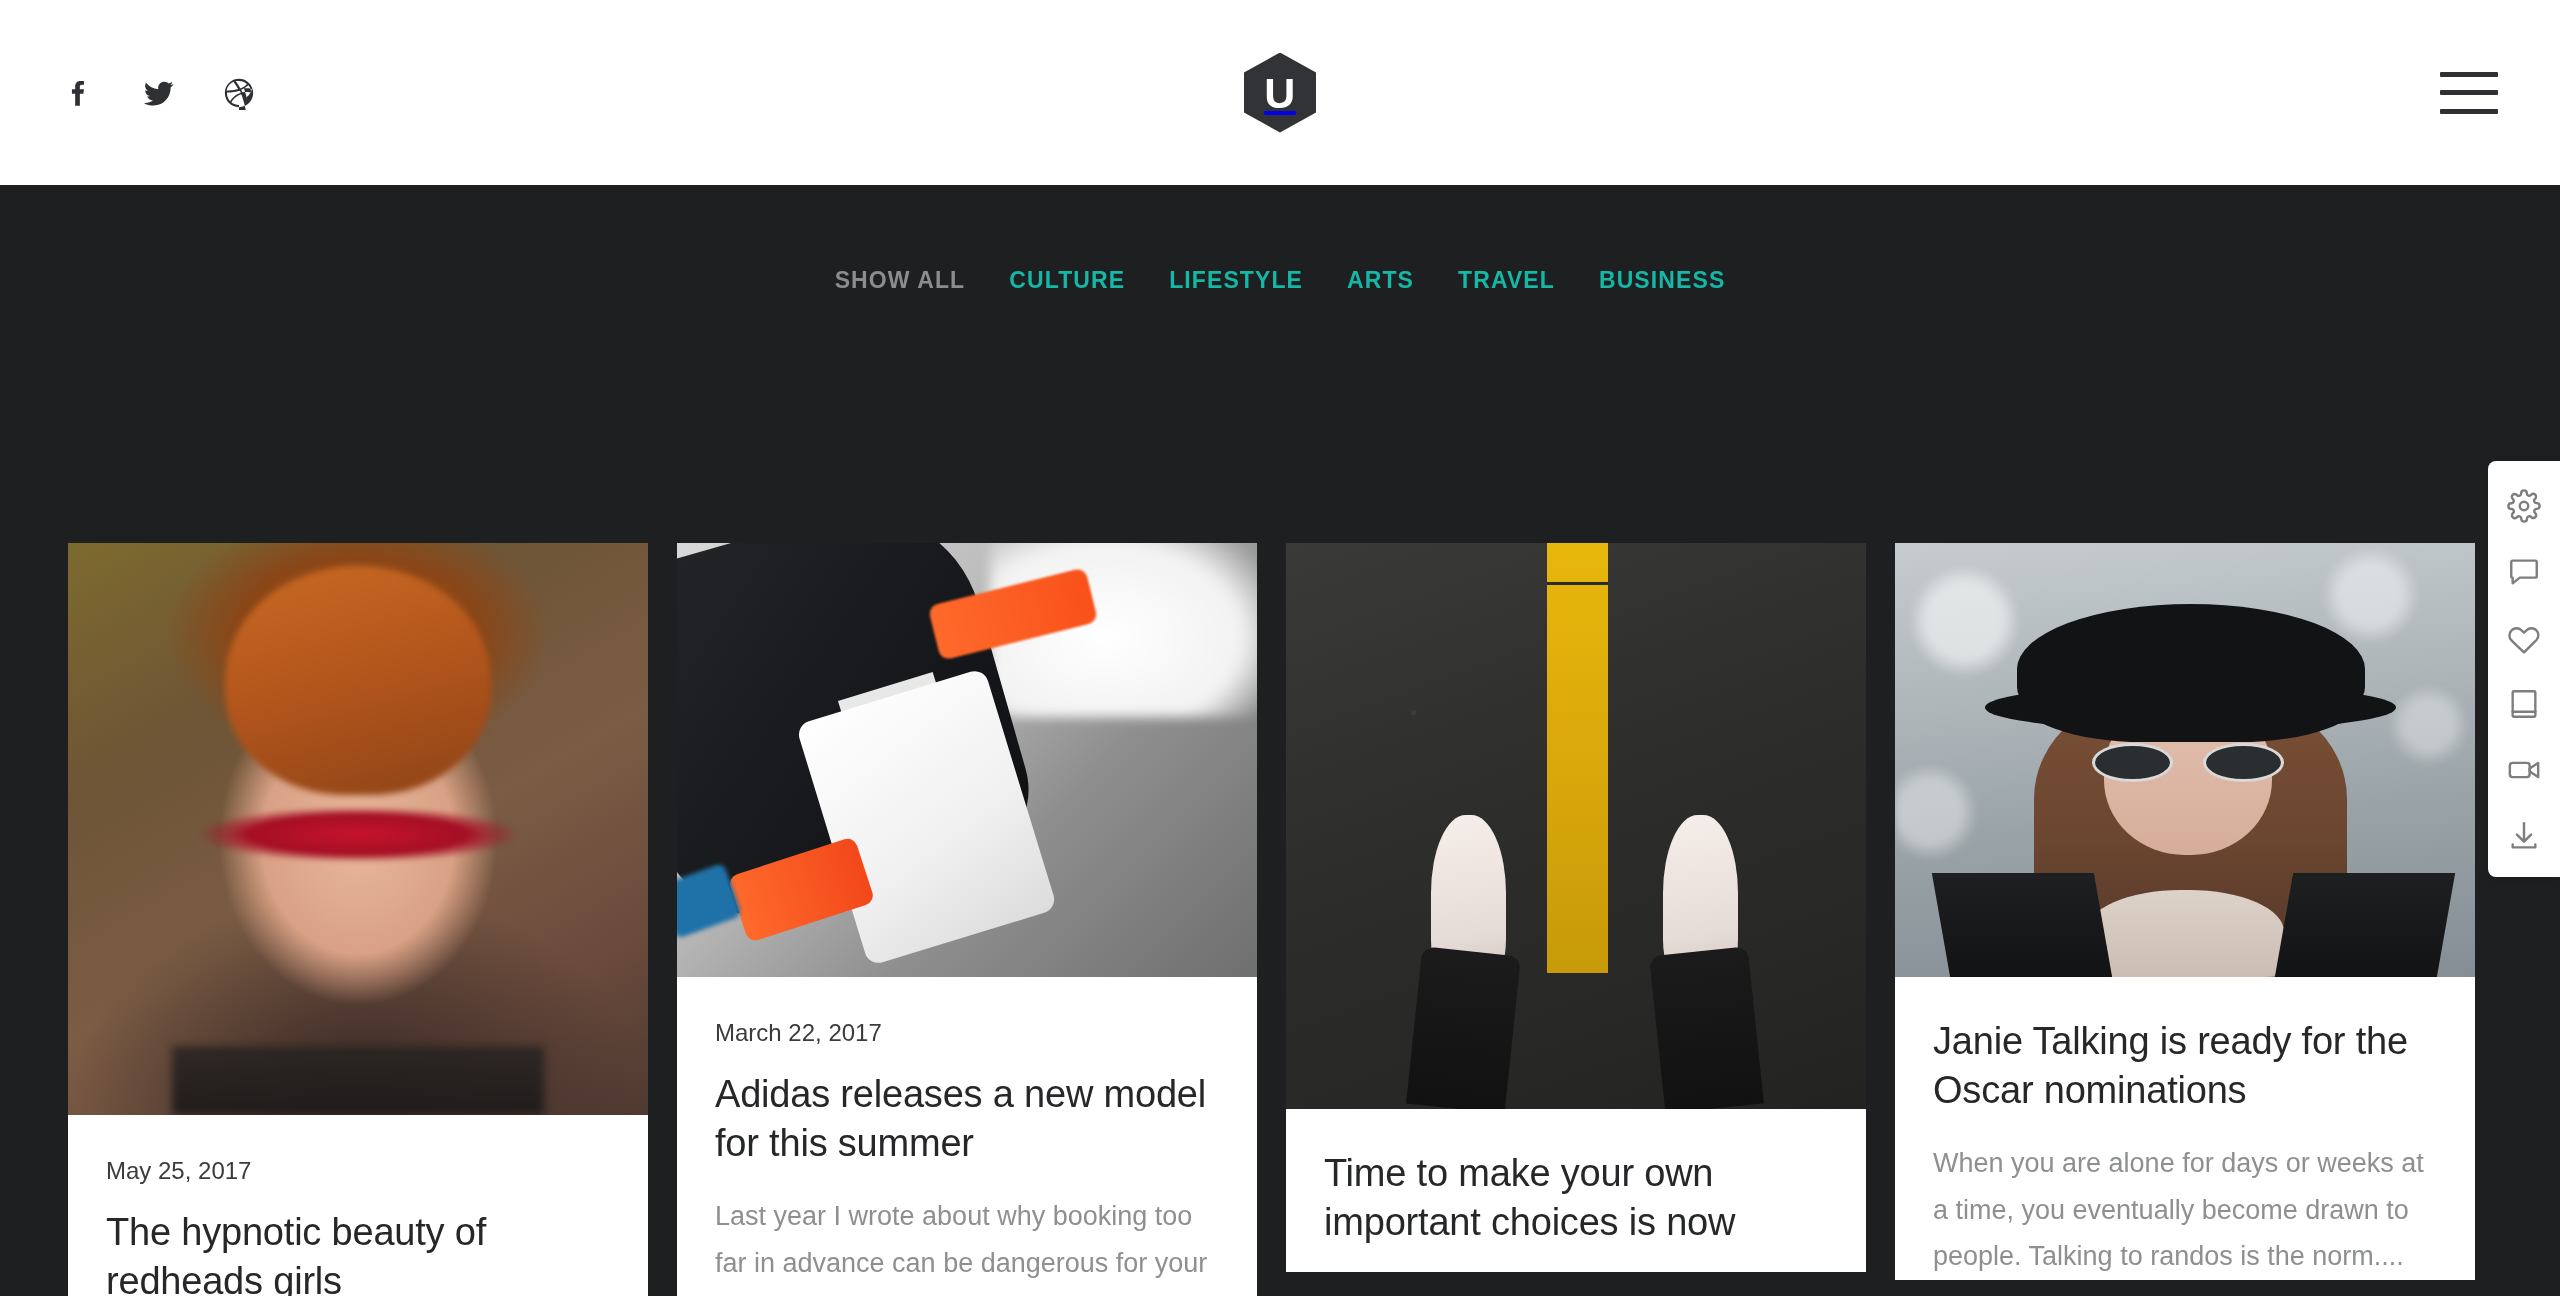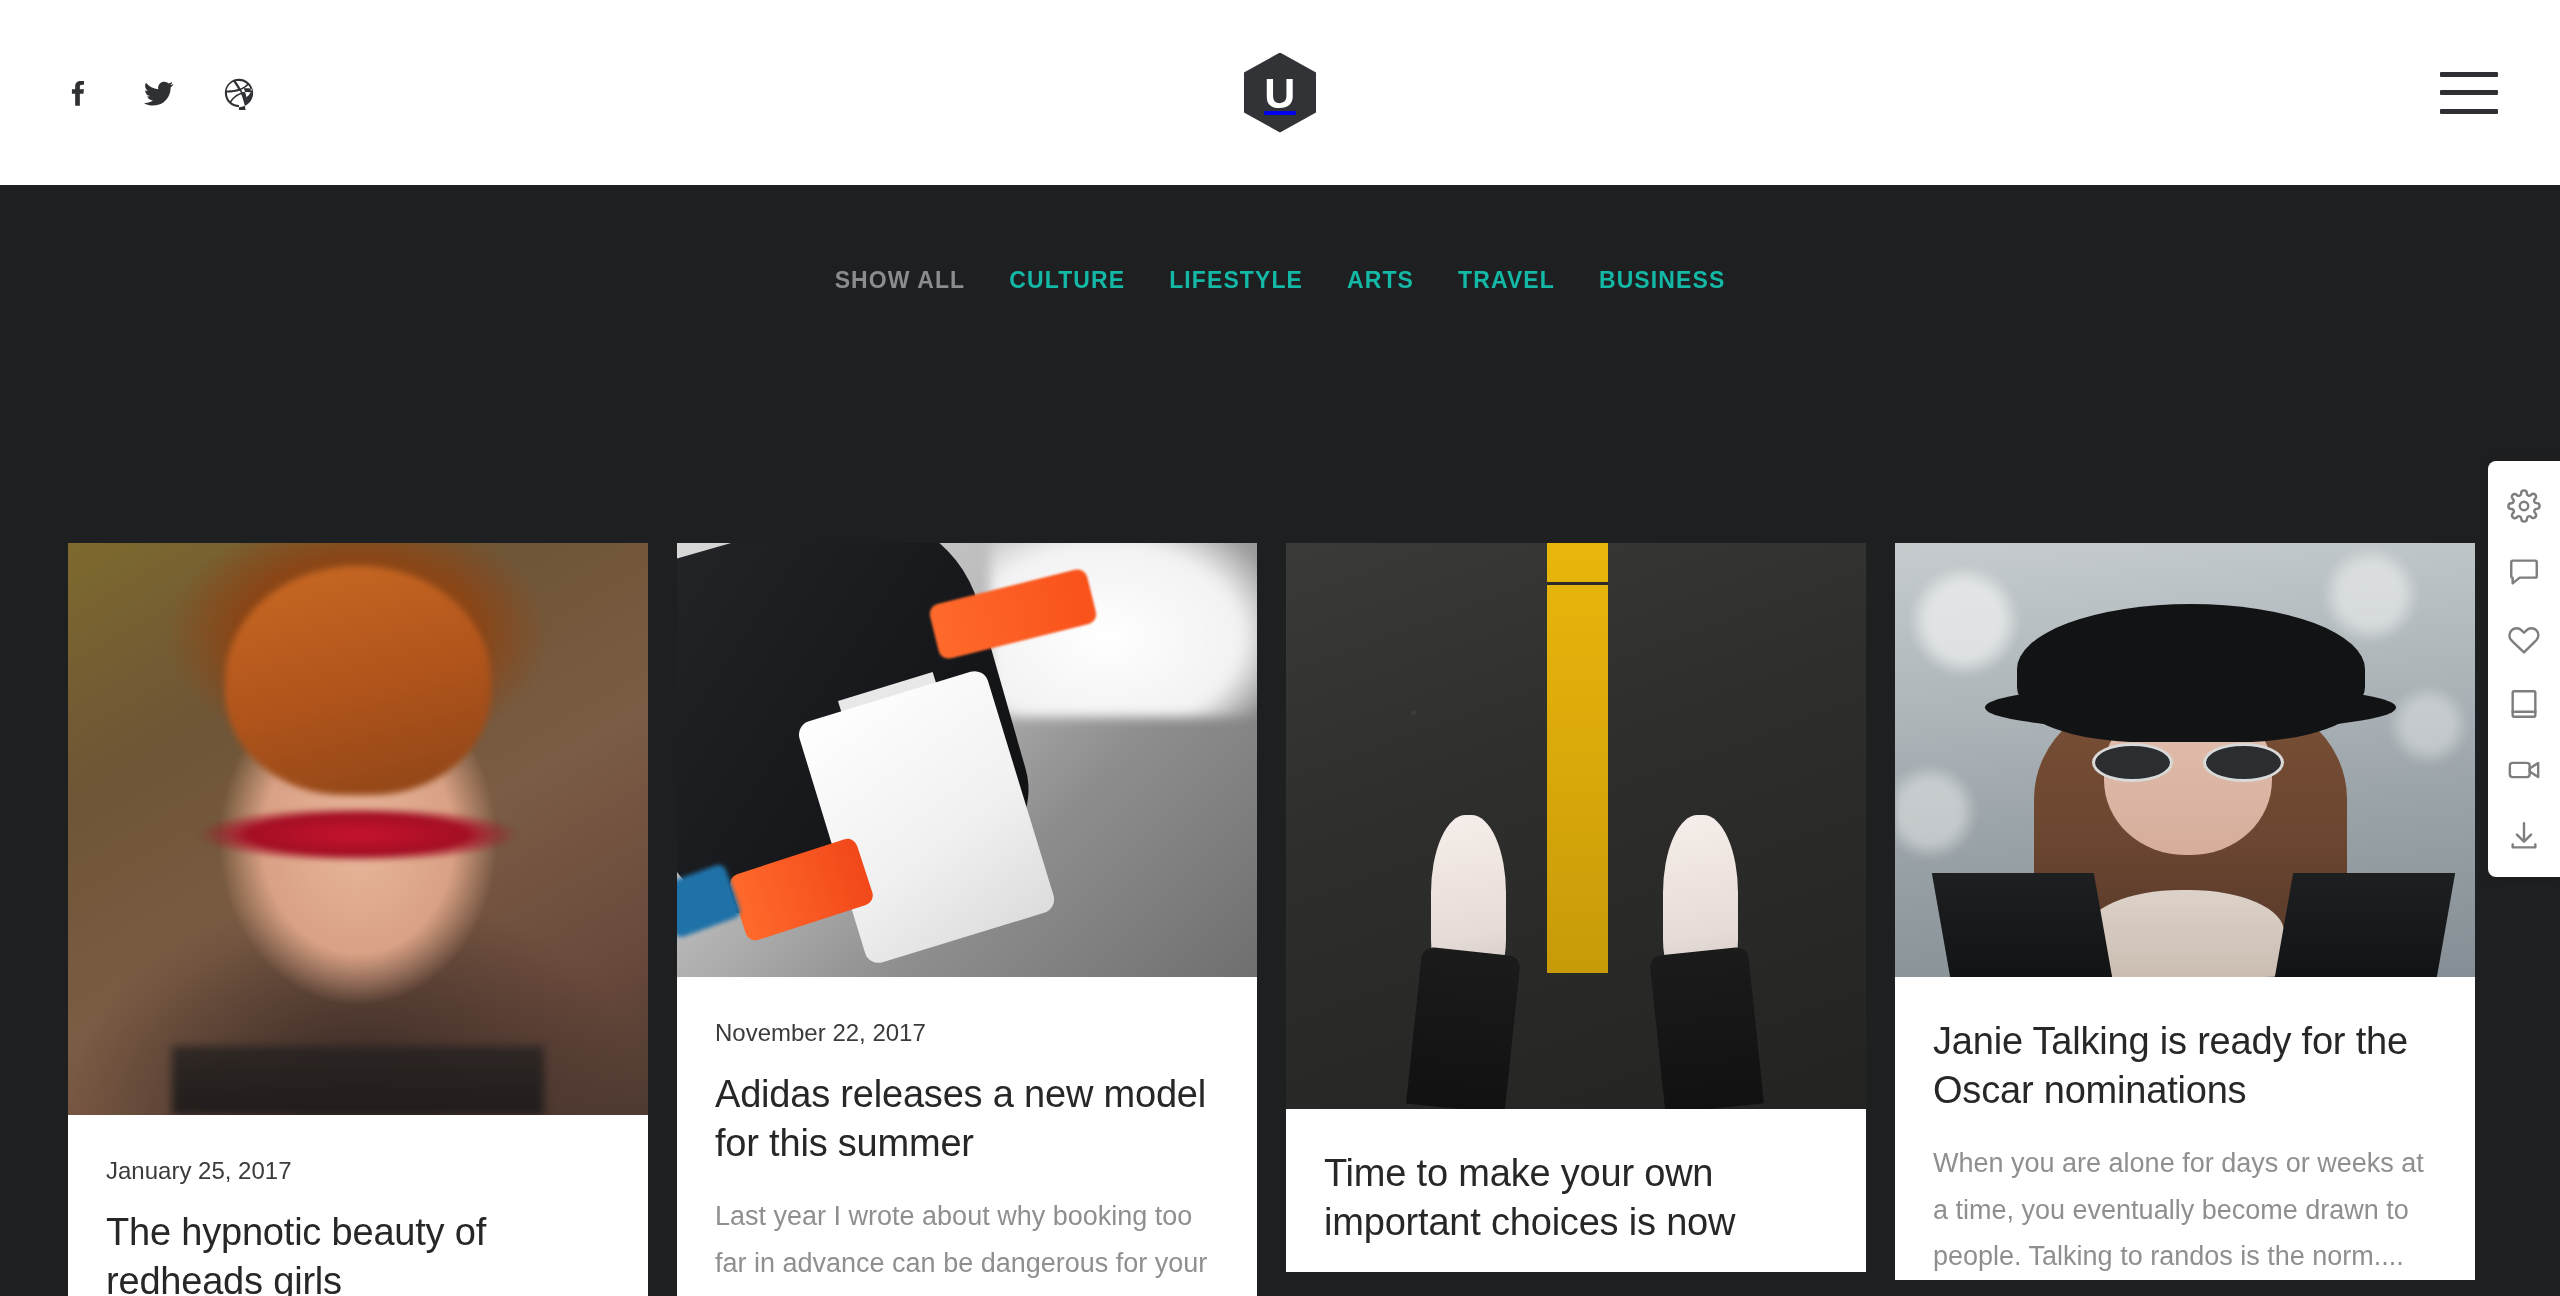--- a/index.html
+++ b/index.html
@@ -429,40 +429,40 @@
 
   <section class="card-grid">
 
     <article class="post-card">
       <div class="card-thumb h-tall">
         <div class="ph ph-redhead">
           <div class="tank"></div>
         </div>
       </div>
       <div class="card-body">
-        <div class="card-date">January 25, 2017</div>
+        <div class="card-date">May 25, 2017</div>
         <h2 class="card-title">The hypnotic beauty of redheads girls</h2>
 
       </div>
     </article>
 
     <article class="post-card">
       <div class="card-thumb h-short">
         <div class="ph ph-sneaker">
           <div class="blur-white"></div>
           <div class="shoe-dark"></div>
           <div class="accent-o1"></div>
           <div class="stripe-txt"></div>
           <div class="shoe-white"></div>
           <div class="accent-o2"></div>
           <div class="accent-blue"></div>
         </div>
       </div>
       <div class="card-body">
-        <div class="card-date">November 22, 2017</div>
+        <div class="card-date">March 22, 2017</div>
         <h2 class="card-title">Adidas releases a new model for this summer</h2>
         <p class="card-excerpt">Last year I wrote about why booking too far in advance can be dangerous for your business, and this concept of margin...</p>
 
       </div>
     </article>
 
     <article class="post-card">
       <div class="card-thumb h-mid">
         <div class="ph ph-road">
           <div class="yellow-line"></div>

